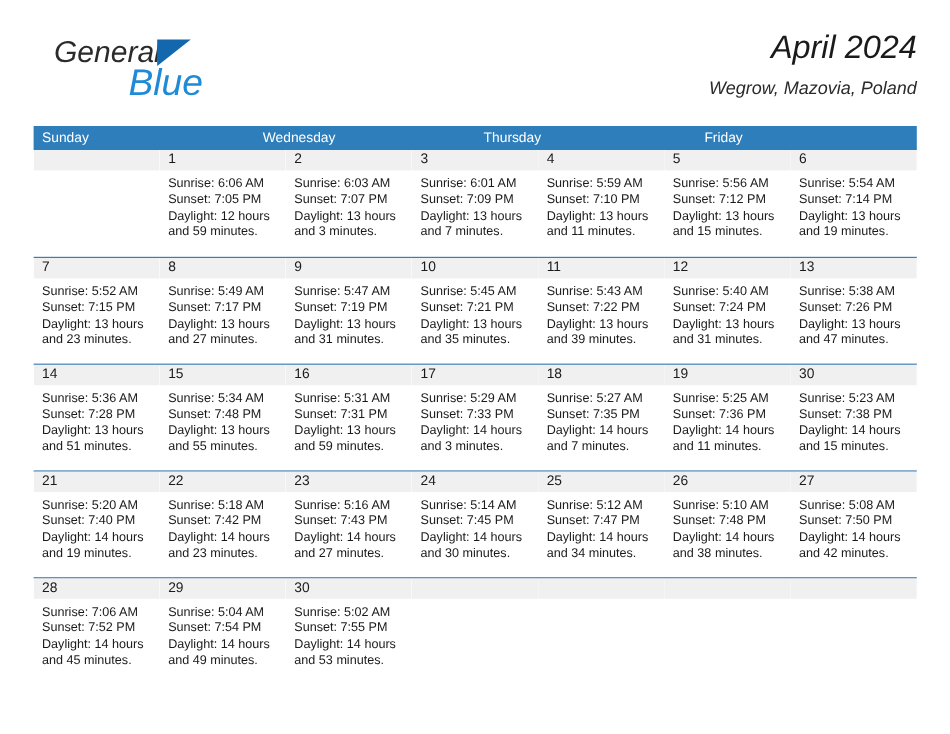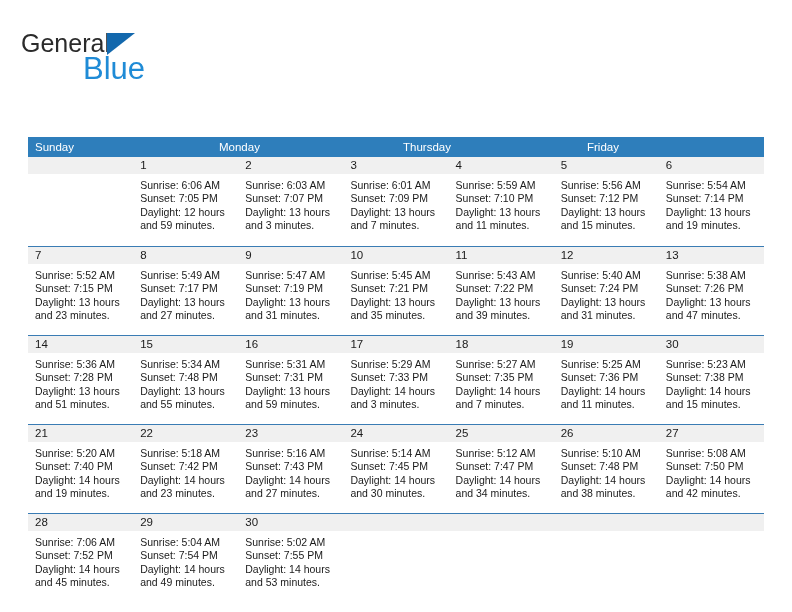--- a/index.html
+++ b/index.html
@@ -18,24 +18,25 @@
   .page {
     position: relative;
     width: 792px;
     height: 612px;
     box-sizing: border-box;
   }
 
   
   .header {
     position: absolute;
-    left: 16px;
+    left: 40px;
     top: 22px;
     right: 28px;
     height: 72px;
+    font-style: italic;
   }
 
   .brand {
     position: absolute;
     left: 5px;
     top: 8px;
     width: 220px;
     height: 60px;
   }
   .brand-row1 {
@@ -97,21 +98,20 @@
     position: absolute;
     left: 28px;
     top: 105px;
     width: 736px;
   }
 
   .weekday-header {
     display: flex;
     background: #2e7ebb;
     height: 20px;
-    margin-top: 32px;
   }
   .weekday-cell {
     flex: 1 1 0;
     color: #ffffff;
     font-size: 11.5px;
     line-height: 20px;
     padding-left: 7px;
     box-sizing: border-box;
     white-space: nowrap;
     overflow: hidden;
@@ -167,28 +167,32 @@
 
   <div class="header">
 
     <div class="brand">
       <div class="brand-row1">
         <span class="brand-general">General</span><span class="brand-tri"></span>
       </div>
       <div class="brand-blue">Blue</div>
     </div>
 
+    <div class="title-block">
+      <div class="cal-title">April 2024</div>
+      <div class="cal-subtitle">Wegrow, Mazovia, Poland</div>
+    </div>
 
   </div>
 
   <div class="calendar">
 
     <div class="weekday-header">
       <div class="weekday-cell">Sunday</div>
-      <div class="weekday-cell">Monday</div>
+      <div class="weekday-cell">Wednesday</div>
       <div class="weekday-cell">Thursday</div>
       <div class="weekday-cell">Friday</div>
     </div>
 
     <div id="weeks-container">
         <div class="week-row first">
           <div class="day-cell empty">
             <div class="day-number-band">
               <span class="day-number"></span>
             </div>

